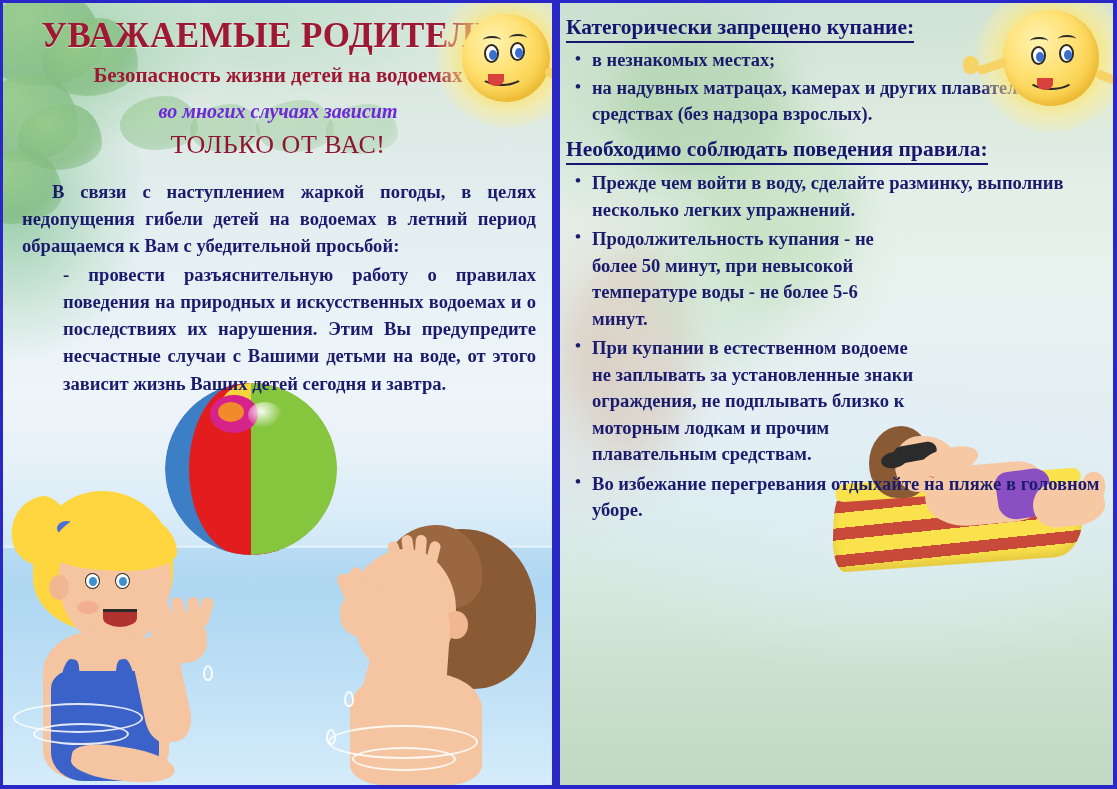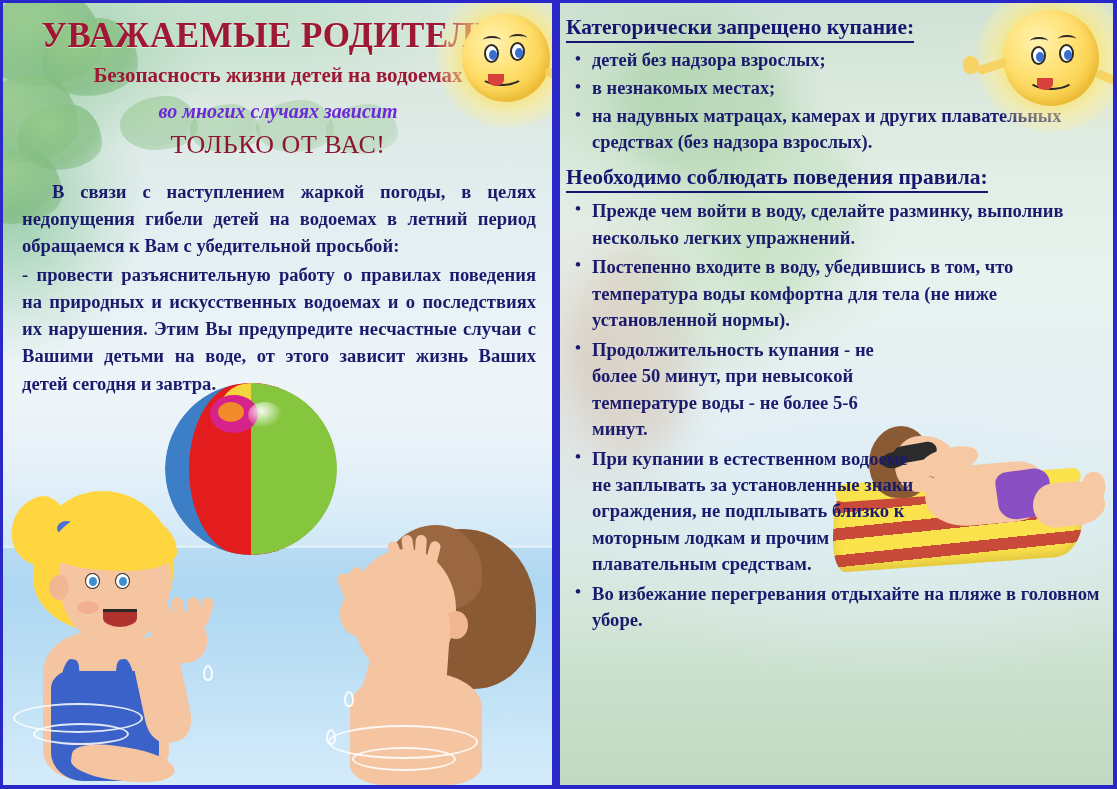--- a/index.html
+++ b/index.html
@@ -149,21 +149,21 @@
   .body-text {
     color: #1b1b6e;
     font-size: 18.6px;
     line-height: 1.465;
     font-weight: bold;
     padding: 0 20px 0 22px;
     margin-top: 18px;
   }
   .body-text p { margin: 0; text-align: justify; }
   .body-text p.indent { text-indent: 30px; }
-  .body-text p + p { margin-top: 1px; }
+  .body-text p + p { margin-top: 1px; margin-left: 41px; }
 
   
   .illus-left {
     position: absolute;
     left: 3px; right: 4px; bottom: 4px;
     height: 410px;
     z-index: 15;
     overflow: hidden;
   }
   .water {
@@ -718,30 +718,28 @@
       <div class="palm" style="left:-40px; top:46px;"></div>
       <div class="limb" style="right:-26px; top:64px; transform:rotate(22deg);"></div>
 
     </div>
 
     <div class="r-content">
 
       <h2 class="r-heading">Категорически запрещено купание:</h2>
 
       <ul class="r-list tight">
-        <li>детей без надзора взрослых;</li>
         <li>в незнакомых местах;</li>
         <li>на надувных матрацах, камерах и других плавательных средствах (без надзора взрослых).</li>
       </ul>
 
       <h2 class="r-heading second">Необходимо соблюдать поведения правила:</h2>
 
       <ul class="r-list rules">
         <li>Прежде чем войти в воду, сделайте разминку, выполнив несколько легких упражнений.</li>
-        <li>Постепенно входите в воду, убедившись в том, что температура воды комфортна для тела (не ниже установленной нормы).</li>
         <li class="narrow">Продолжительность купания - не более 50 минут, при невысокой температуре воды - не более 5-6 минут.</li>
         <li class="narrow-mid">При купании в естественном водоеме не заплывать за установленные знаки ограждения, не подплывать близко к моторным лодкам и прочим плавательным средствам.</li>
         <li>Во избежание перегревания отдыхайте на пляже в головном уборе.</li>
       </ul>
     </div>
 
     <div class="sunbather">
       <div class="mat"></div>
       <div class="mat-lip"></div>
       <div class="sb-head"></div>

